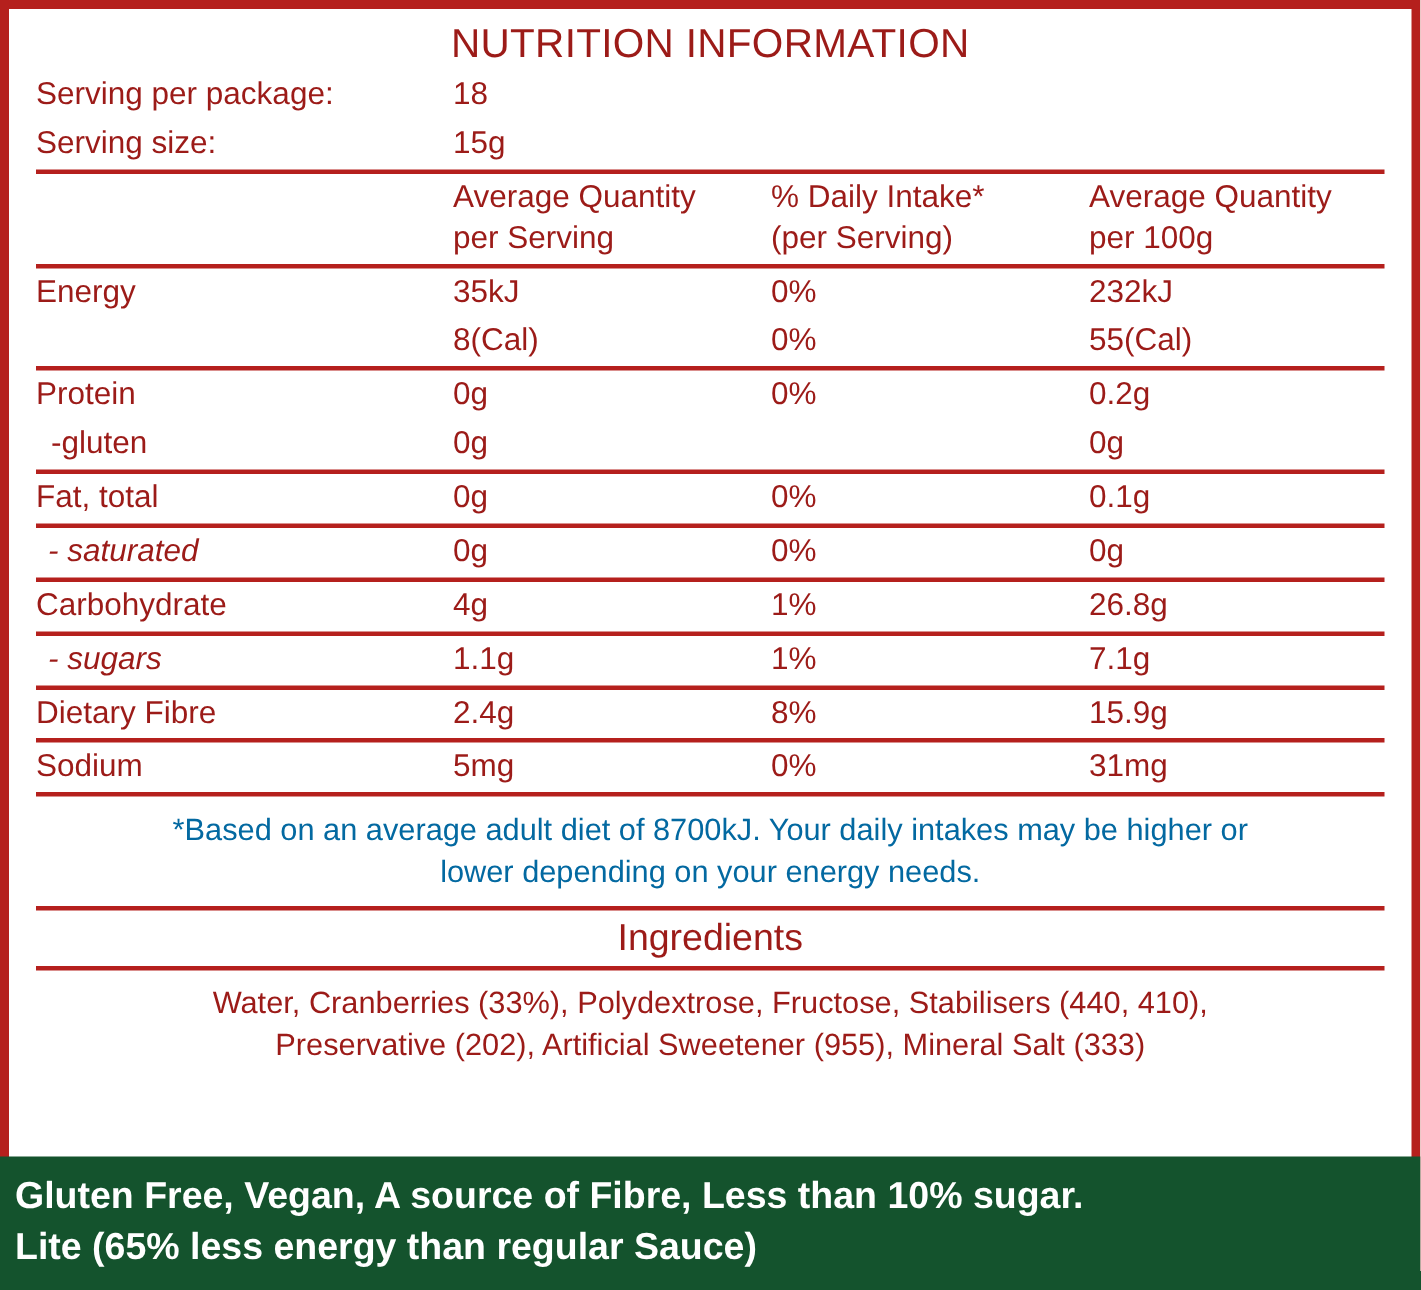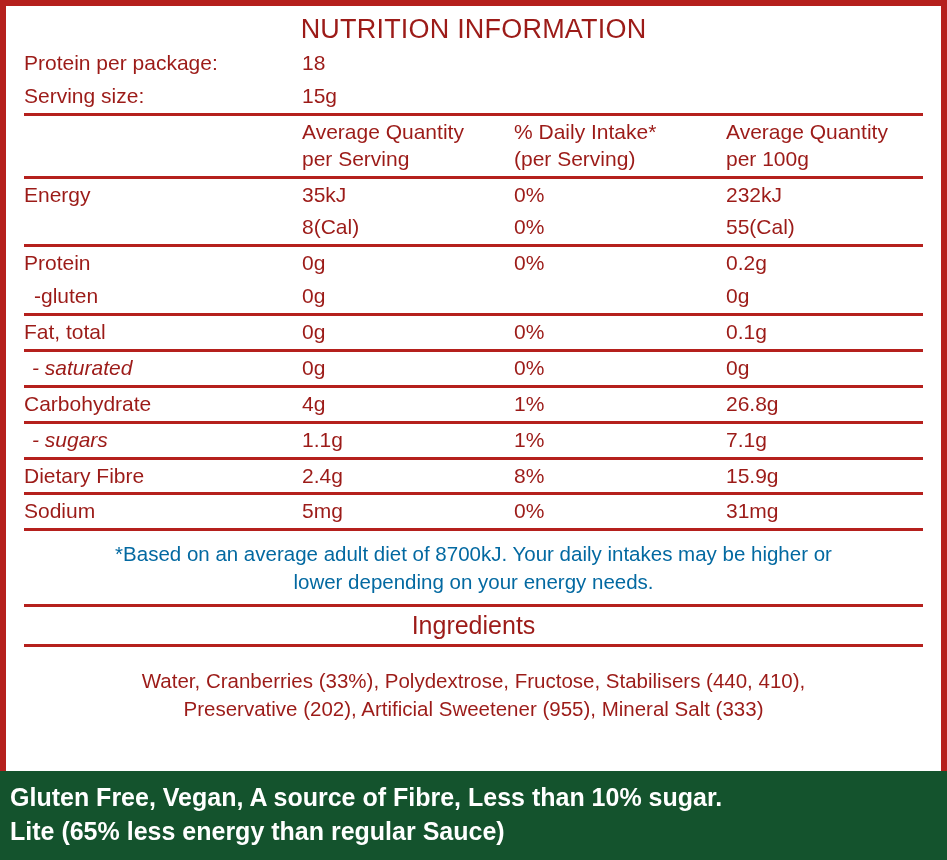--- a/index.html
+++ b/index.html
@@ -81,21 +81,21 @@
     border-bottom: 3px solid #b5201d;
     text-align: center;
     font-size: 25px;
     padding: 4px 0 4px 0;
     color: #9c1b18;
   }
   .ingredients-body {
     text-align: center;
     font-size: 20.5px;
     line-height: 1.38;
-    padding: 20px 12px 6px 12px;
+    padding: 8px 12px 6px 12px;
     color: #9c1b18;
   }
   .claims {
     flex: 0 0 auto;
     background: #14532d;
     color: #ffffff;
     text-align: left;
     font-size: 25px;
     font-weight: bold;
     line-height: 1.34;
@@ -108,21 +108,21 @@
 
 <div class="panel">
 
   <div class="nip">
 
     <div class="title">NUTRITION INFORMATION</div>
 
     <table class="nut">
       <tbody>
         <tr class="servings-row">
-          <td class="c0">Protein per package:</td>
+          <td class="c0">Serving per package:</td>
           <td class="c1">18</td>
           <td class="c2"></td>
           <td class="c3"></td>
         </tr>
         <tr class="servings-row">
           <td class="c0">Serving size:</td>
           <td class="c1">15g</td>
           <td class="c2"></td>
           <td class="c3"></td>
         </tr>

